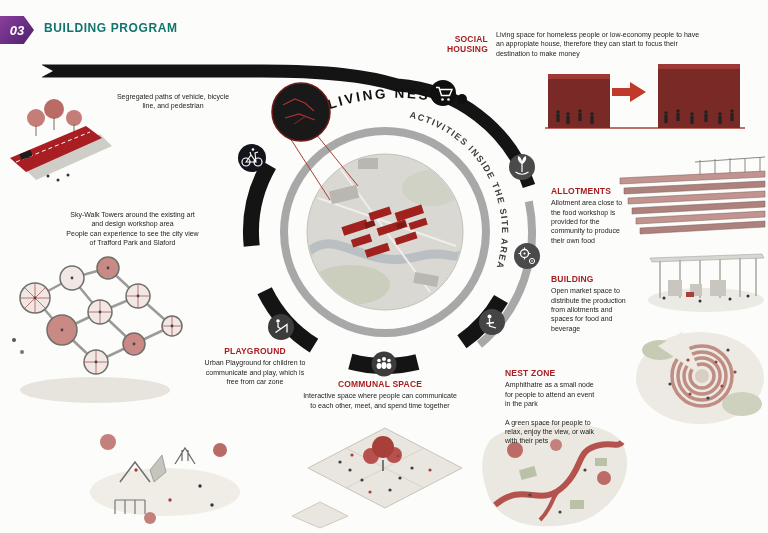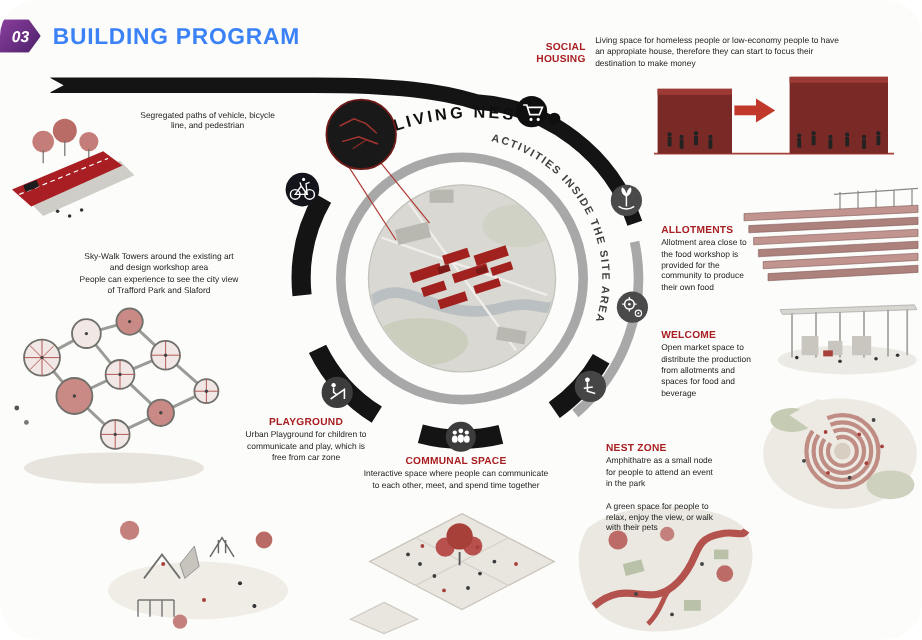--- a/index.html
+++ b/index.html
@@ -1,23 +1,23 @@
 <!DOCTYPE html>
 <html><head>
 <meta charset="utf-8">
 <style>
   html,body{margin:0;padding:0;background:#ffffff;}
   .page{position:relative;width:768px;height:533px;background:#fcfcfa;overflow:hidden;
-        font-family:"Liberation Sans",sans-serif;border-radius:30px;}
+        font-family:"Liberation Sans",sans-serif;}
   .abs{position:absolute;}
   .badge{left:0;top:16px;width:34px;height:28px;color:#fff;font-weight:bold;font-style:italic;
          font-size:13px;display:flex;align-items:center;justify-content:center;
          background:linear-gradient(135deg,#8a3f9e,#4d2069);
          clip-path:polygon(0 0,70% 0,100% 50%,70% 100%,0 100%);}
-  .page-title{left:44px;top:21px;font-size:19px;font-weight:bold;letter-spacing:.6px;color:#3b82f6;}
+  .page-title{left:44px;top:21px;font-size:12px;font-weight:bold;letter-spacing:.6px;color:#0f766e;}
   .ptitle{color:#a81e22;font-weight:bold;font-size:8.5px;letter-spacing:.2px;white-space:pre-line;line-height:1.2;}
   .pdesc{color:#1d1d1d;font-size:7px;line-height:1.34;white-space:pre-line;margin-top:2px;}
   .tc{text-align:center;} .tl{text-align:left;margin-top:36px;} .tr{text-align:right;}
   .sh{display:flex;align-items:center;}
   .art{position:absolute;left:0;top:0;}
 </style>
 </head>
 <body>
 
 <div class="page">
@@ -394,21 +394,21 @@
   <div class="abs tl" style="left:551px;top:150px;width:115px;">
     <div class="ptitle">ALLOTMENTS</div>
     <div class="pdesc">Allotment area close to
 the food workshop is
 provided for the
 community to produce
 their own food</div>
   </div>
 
   <div class="abs tl" style="left:551px;top:238px;width:115px;">
-    <div class="ptitle">WELCOME</div>
+    <div class="ptitle">BUILDING</div>
     <div class="pdesc">Open market space to
 distribute the production
 from allotments and
 spaces for food and
 beverage</div>
   </div>
 
   <div class="abs tl" style="left:505px;top:332px;width:122px;">
     <div class="ptitle">NEST ZONE</div>
     <div class="pdesc">Amphithatre as a small node

